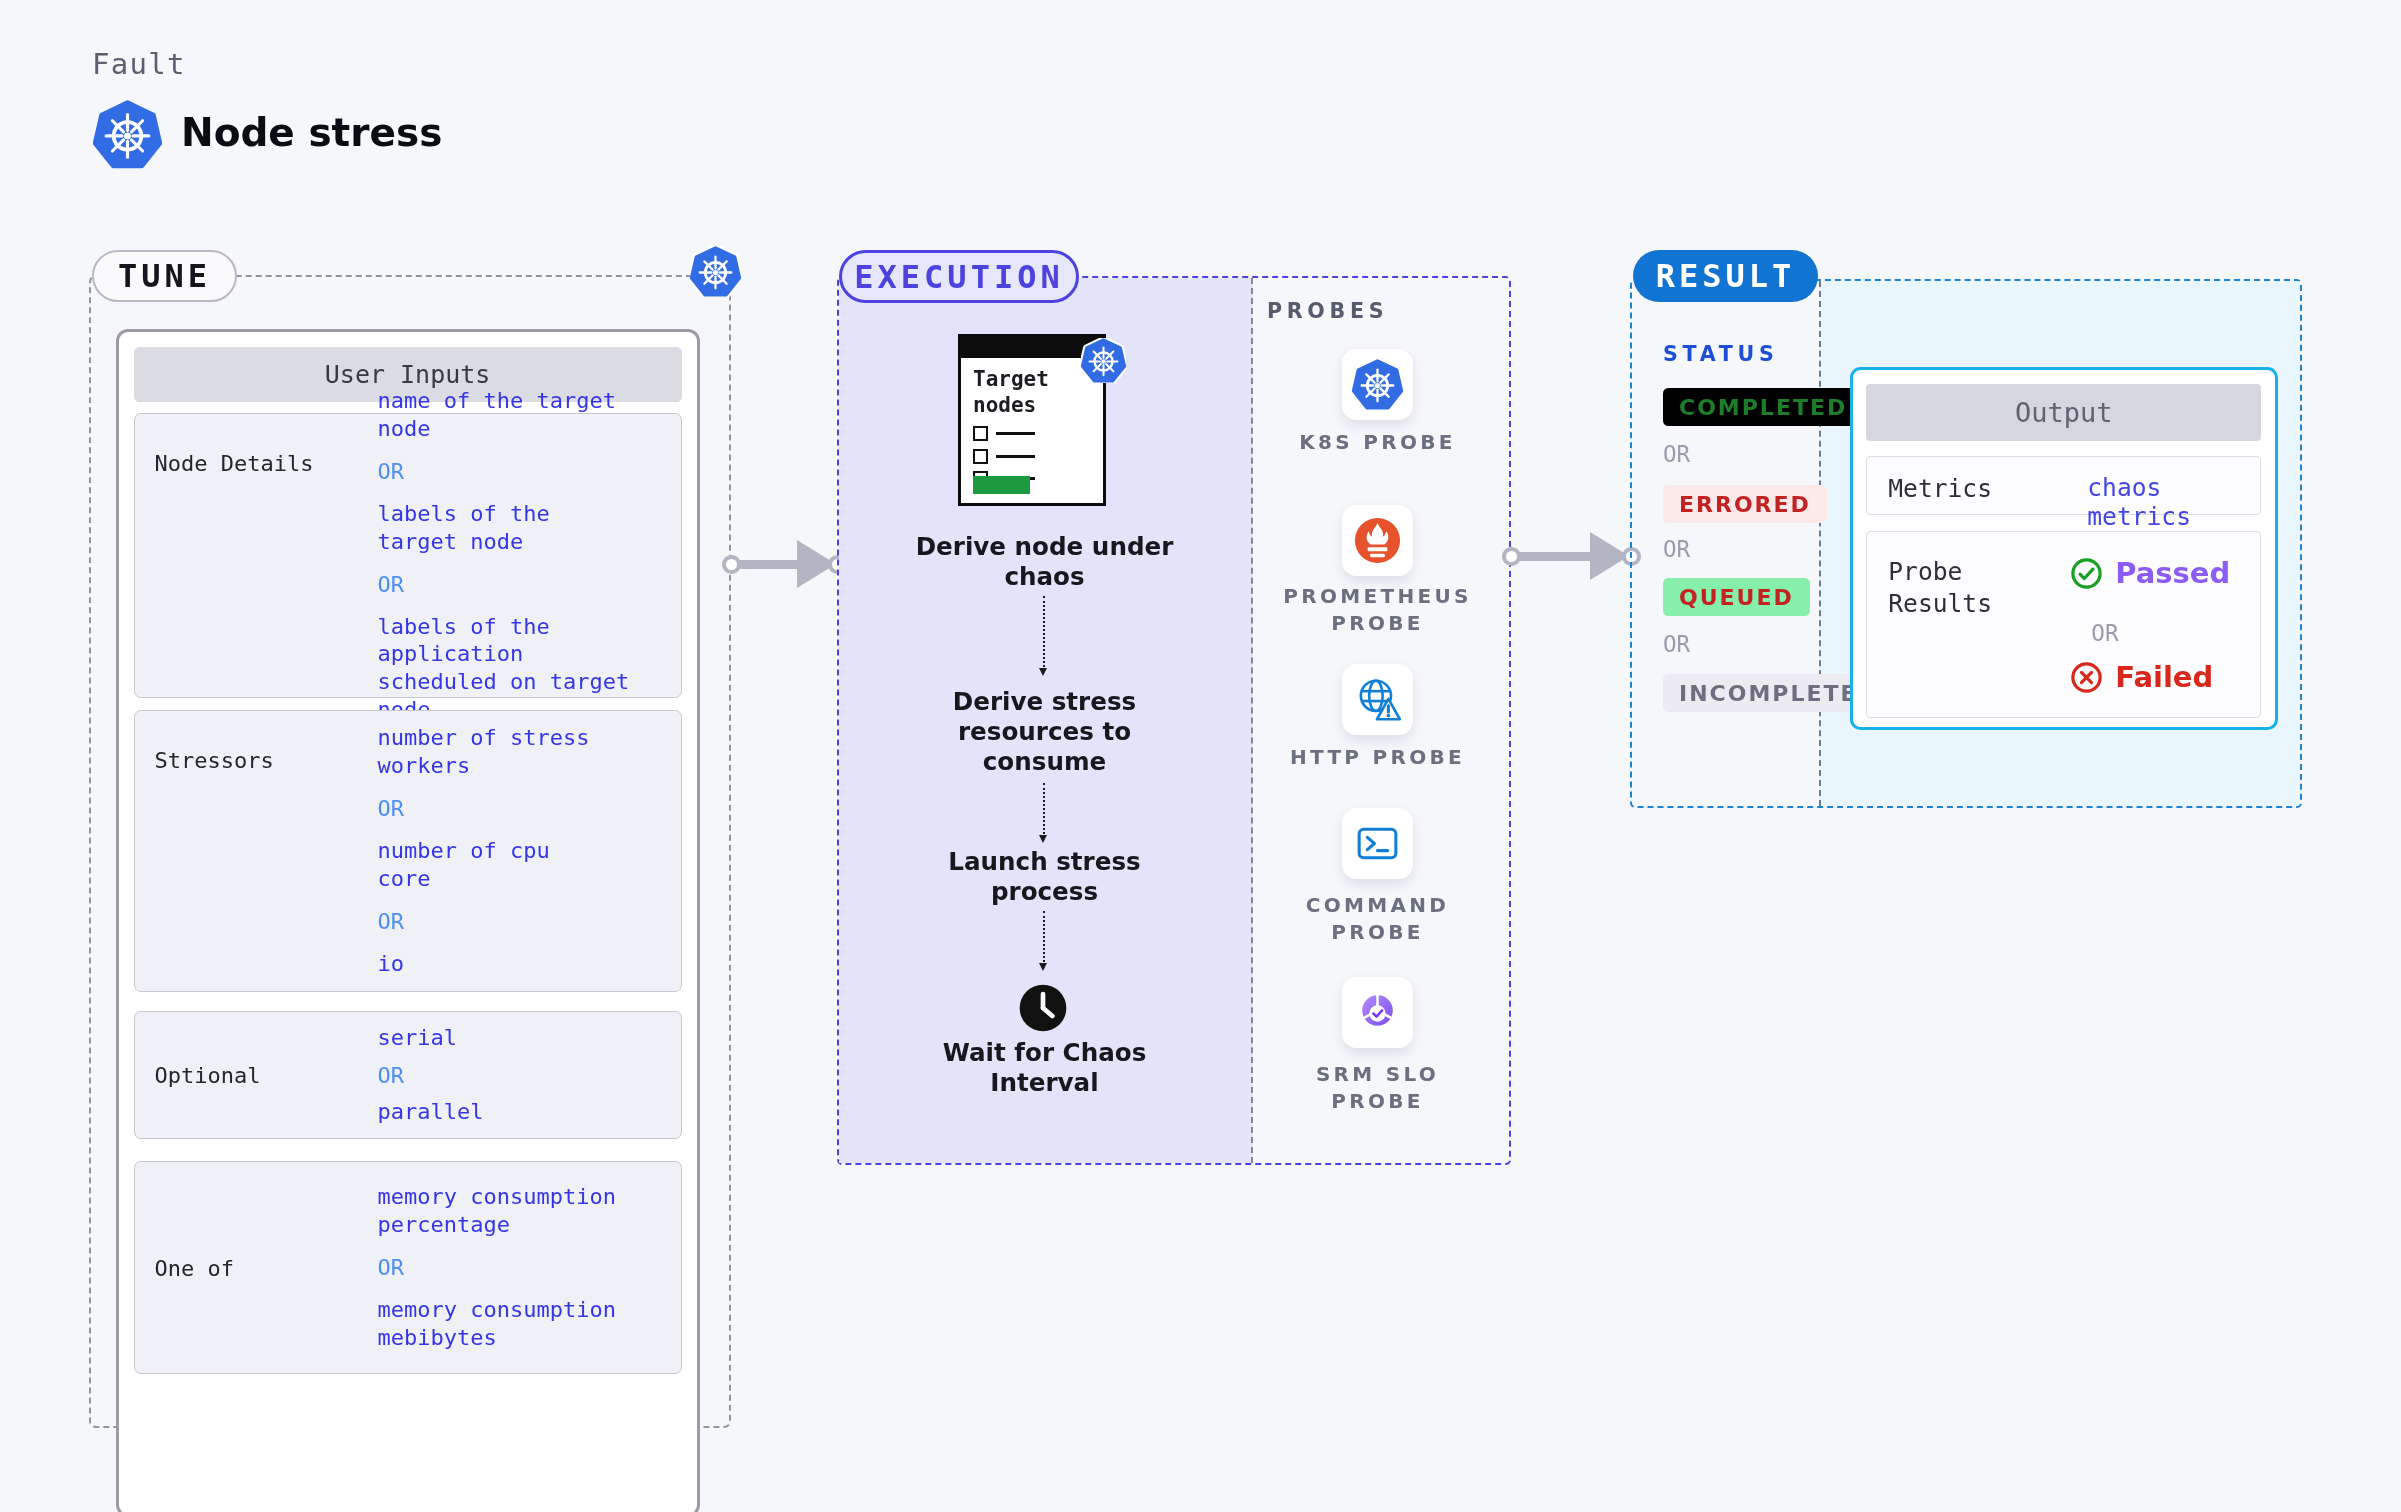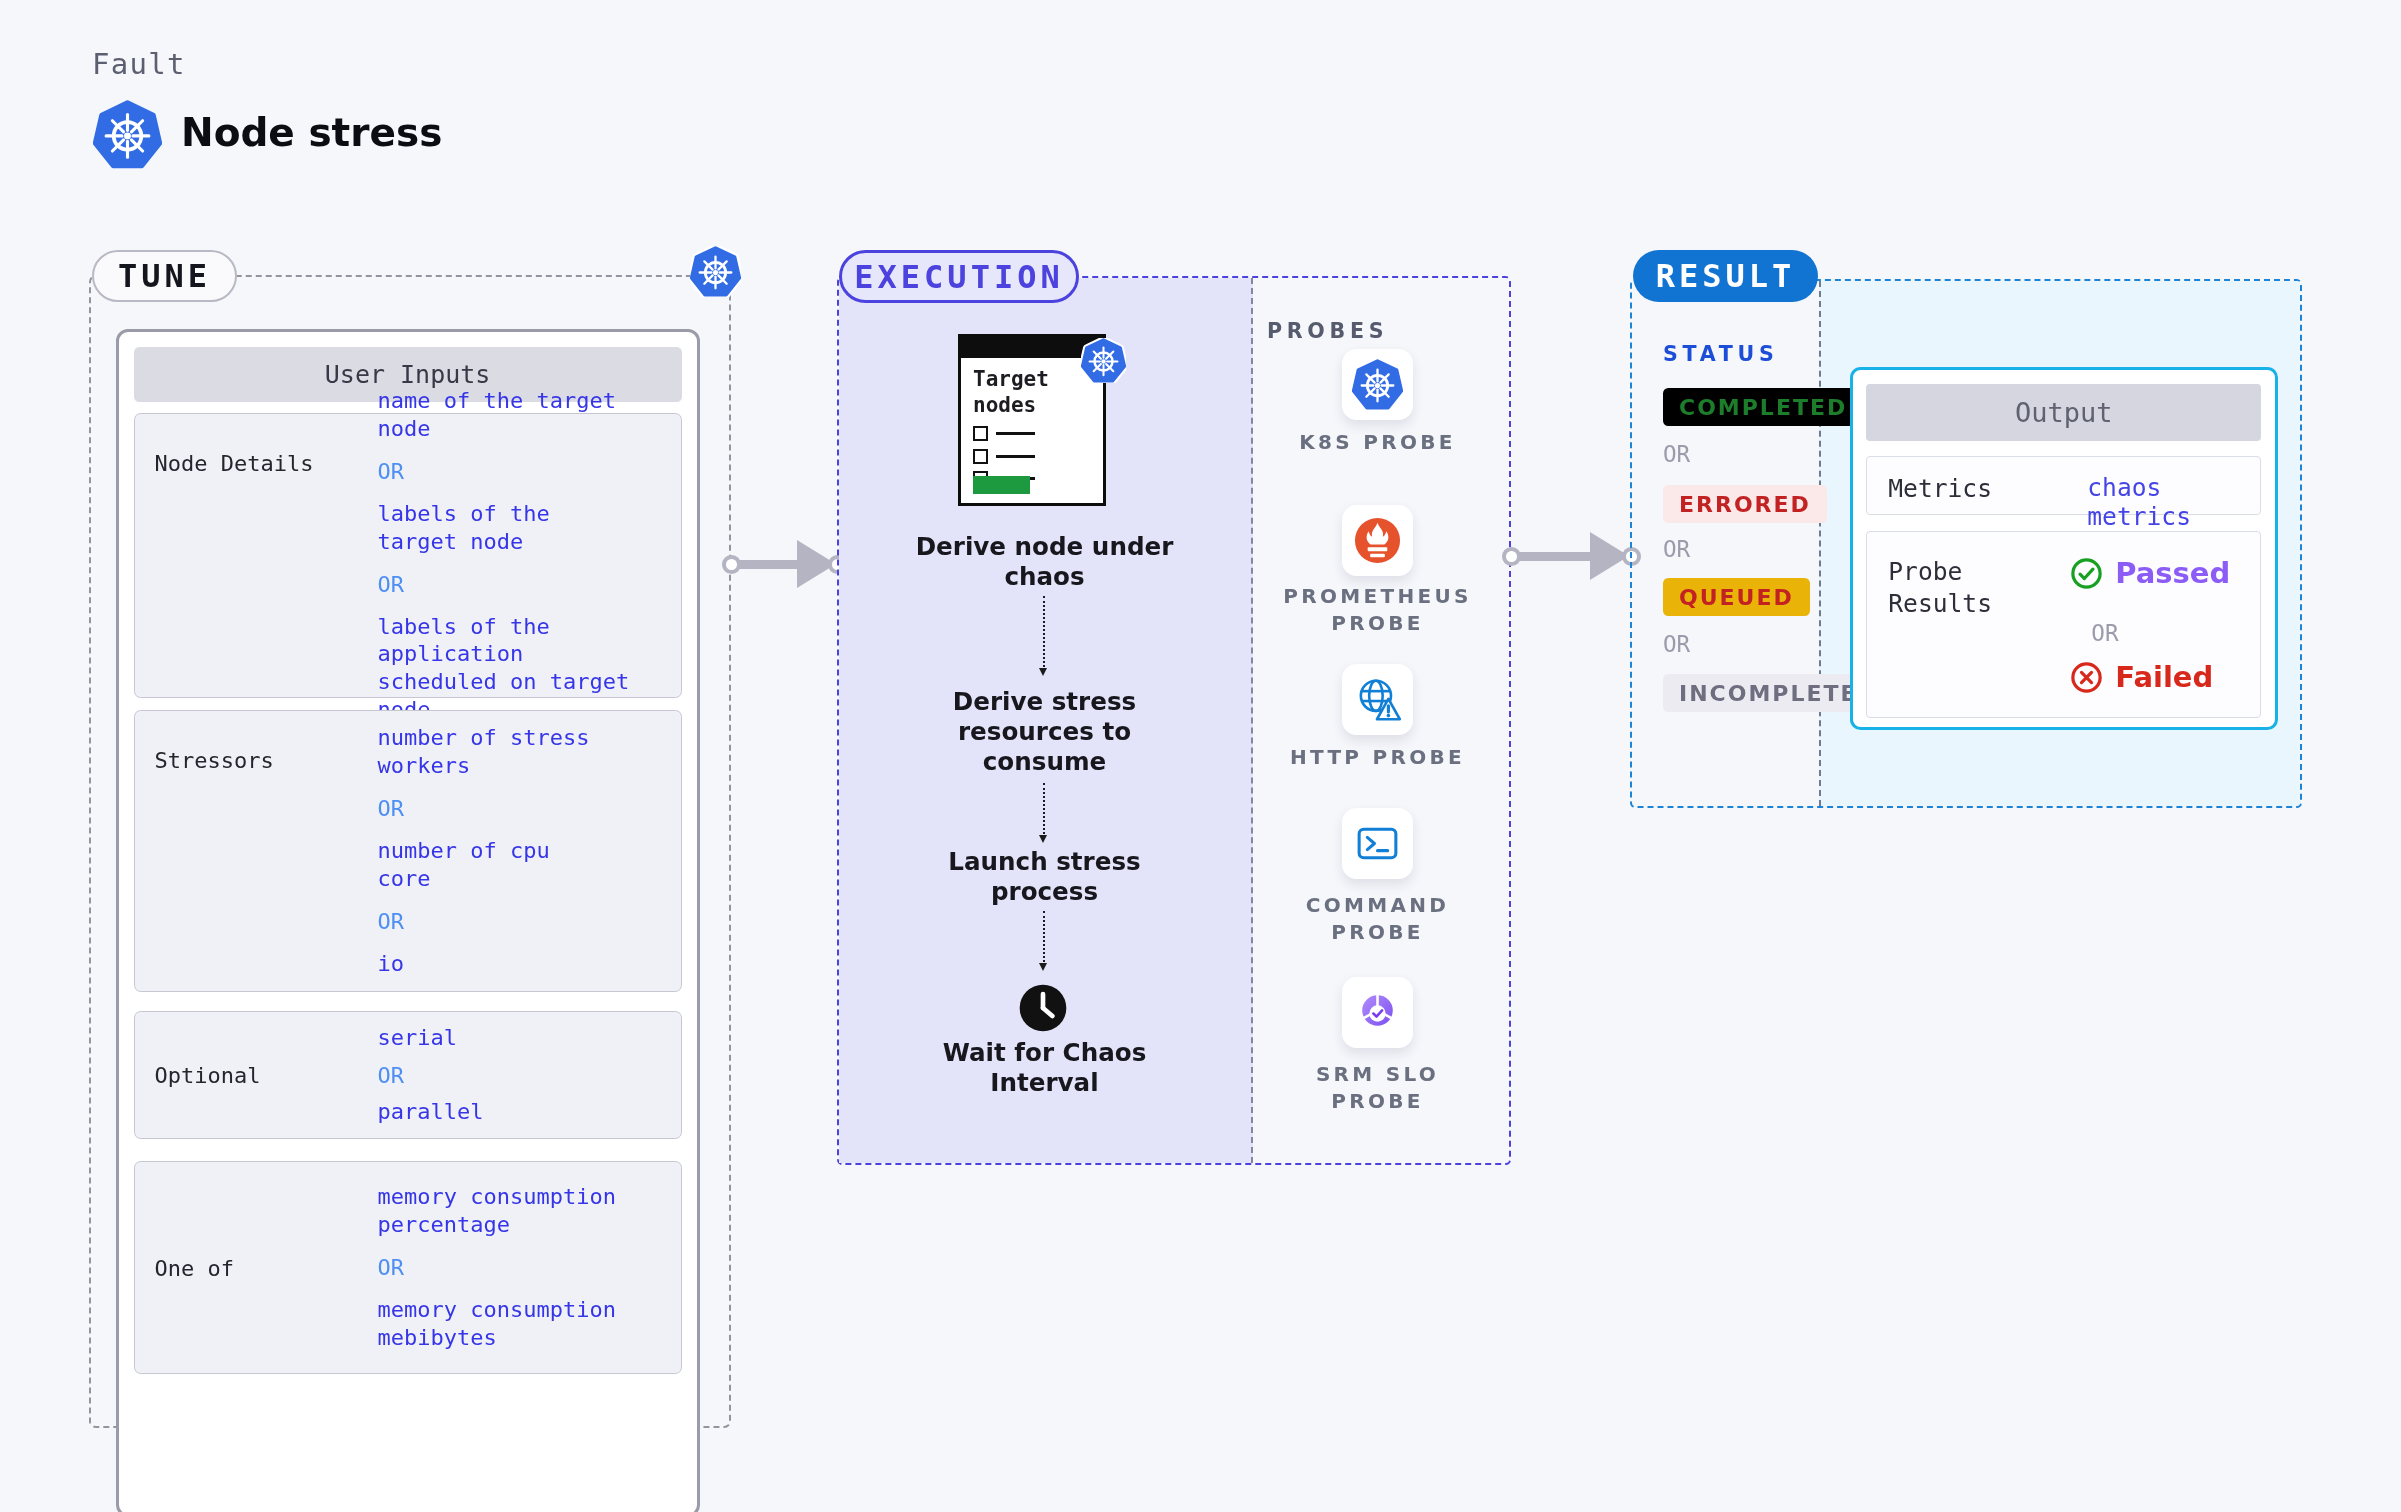--- a/index.html
+++ b/index.html
@@ -185,21 +185,21 @@
 
   <div class="abs hconn" style="left:722px; top:535px;">
     <div class="dotc" style="left:0;"></div>
     <div class="shaft" style="width:69px;"></div>
     <div class="tri" style="left:75px;"></div>
     <div class="dotc" style="left:106px;"></div>
   </div>
 
   <div class="abs exec-outer">
     <div class="exec-fill"></div>
-    <div class="abs probes-title sans" style="left:428px; top:21px;margin-top:20px;">PROBES</div>
+    <div class="abs probes-title sans" style="left:428px; top:21px;">PROBES</div>
   </div>
   <div class="abs pill pill-exec">EXECUTION</div>
 
   <div class="abs target-card">
     <div class="target-bar"></div>
     <div class="target-title">Target
 nodes</div>
     <div class="chk" style="top:89px;"></div>
       <div class="chk-line" style="top:95px;"></div>
     <div class="chk" style="top:112px;"></div>
@@ -331,21 +331,21 @@
   <div class="abs result-box">
     <div class="result-cyan"></div>
   </div>
   <div class="abs pill pill-result">RESULT</div>
 
   <div class="abs status-title sans">STATUS</div>
   <div class="abs badge sans" style="top: 388px; background: #000000; color: rgb(28, 126, 42);">COMPLETED</div>
   <div class="abs or-gray" style="top:441px;">OR</div>
   <div class="abs badge sans" style="top: 485px; background: rgb(251, 233, 233); color: rgb(195, 34, 34);">ERRORED</div>
   <div class="abs or-gray" style="top:536px;">OR</div>
-  <div class="abs badge sans" style="top: 578px; background: #eab308; color: rgb(195, 34, 34);">QUEUED</div>
+  <div class="abs badge sans" style="top: 578px; background: #86efac; color: rgb(195, 34, 34);">QUEUED</div>
   <div class="abs or-gray" style="top:631px;">OR</div>
   <div class="abs badge sans" style="top: 674px; background: rgb(235, 235, 241); color: rgb(110, 110, 128);">INCOMPLETED</div>
 
   <div class="abs output-card">
     <div class="output-header mono">Output</div>
 
     <div class="out-row" style="top:86px; height:59px;">
       <div class="out-label" style="top:16px;">Metrics</div>
       <div class="metrics-value">chaos metrics</div>
     </div>

